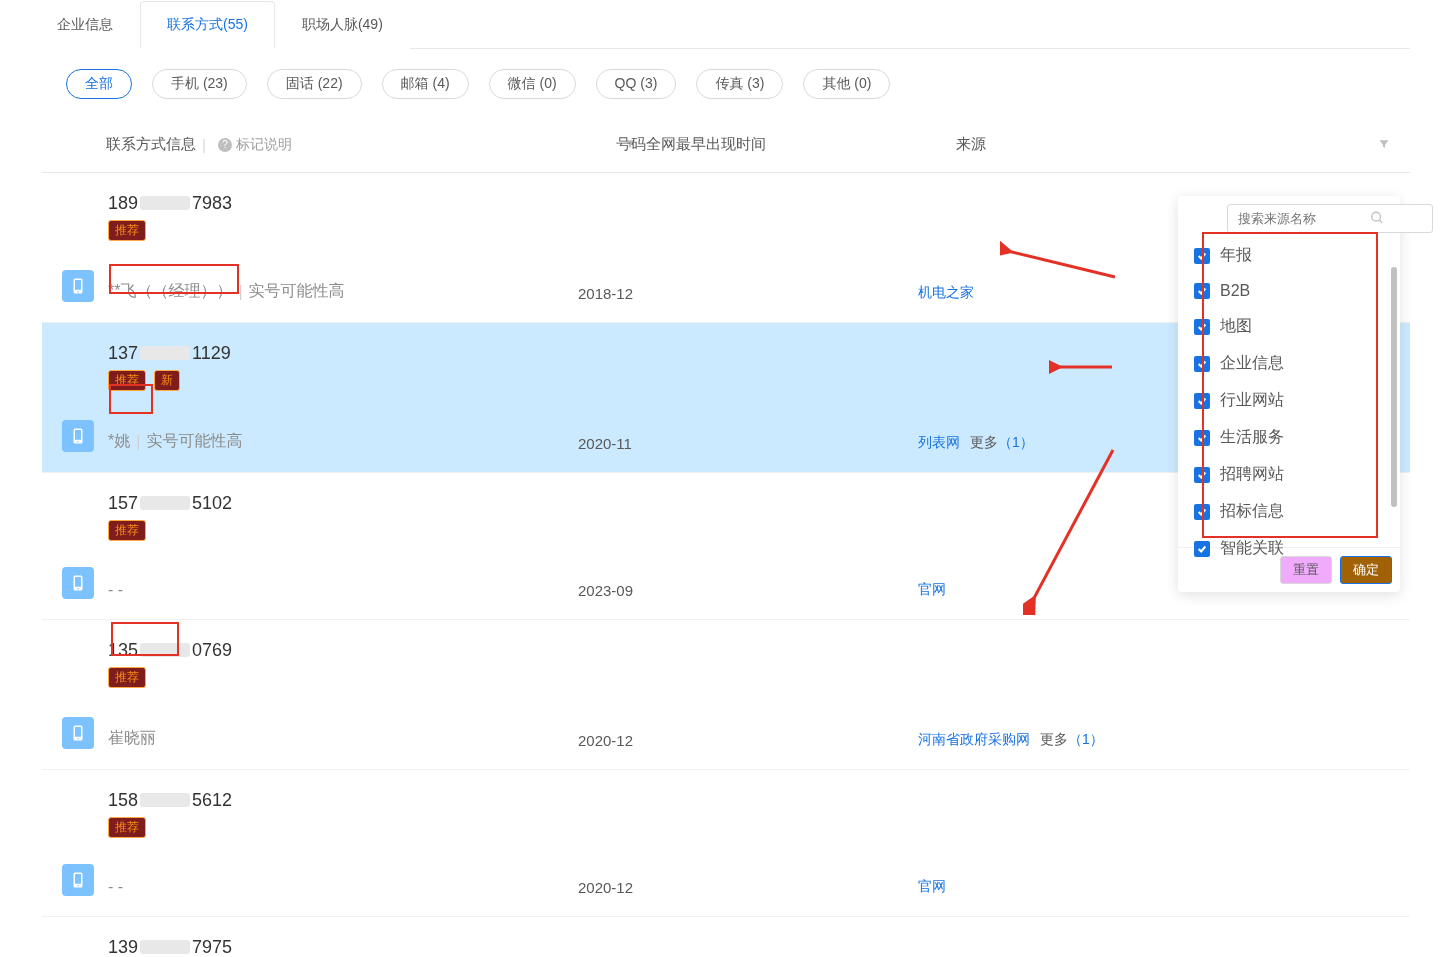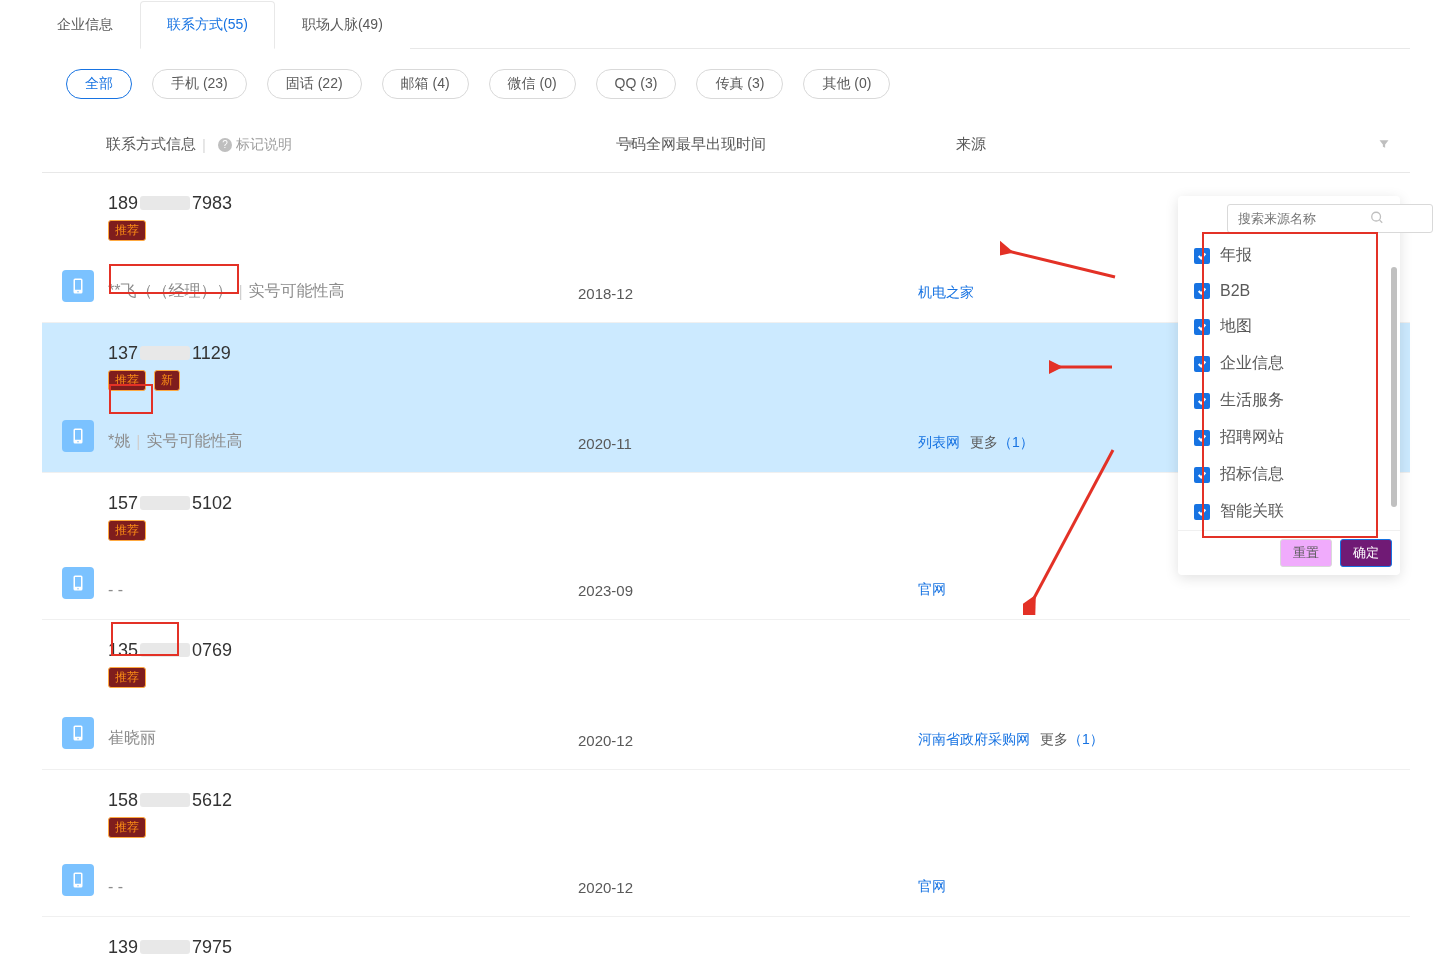--- a/index.html
+++ b/index.html
@@ -293,21 +293,21 @@
       font-size: 13px;
       cursor: pointer;
     }
     .btn-reset {
       border: 1px solid #d9d9d9;
       background: #f0abfc;
       color: #595959;
     }
     .btn-ok {
       border: 1px solid #1773e2;
-      background: #701a75;
+      background: #a16207;
       color: #fff;
     }
     
     .arrow {
       position: absolute;
       pointer-events: none;
       z-index: 60;
     }
   </style>
 </head>
@@ -544,20 +544,28 @@
         </span>
         <span>地图</span>
       </div>
       <div class="dd-item">
         <span class="cb">
           <svg viewBox="0 0 12 12">
             <polyline points="2,6 5,9 10,3"></polyline>
           </svg>
         </span>
         <span>企业信息</span>
+      </div>
+      <div class="dd-item">
+        <span class="cb">
+          <svg viewBox="0 0 12 12">
+            <polyline points="2,6 5,9 10,3"></polyline>
+          </svg>
+        </span>
+        <span>行业网站</span>
       </div>
       <div class="dd-item">
         <span class="cb">
           <svg viewBox="0 0 12 12">
             <polyline points="2,6 5,9 10,3"></polyline>
           </svg>
         </span>
         <span>生活服务</span>
       </div>
       <div class="dd-item">

